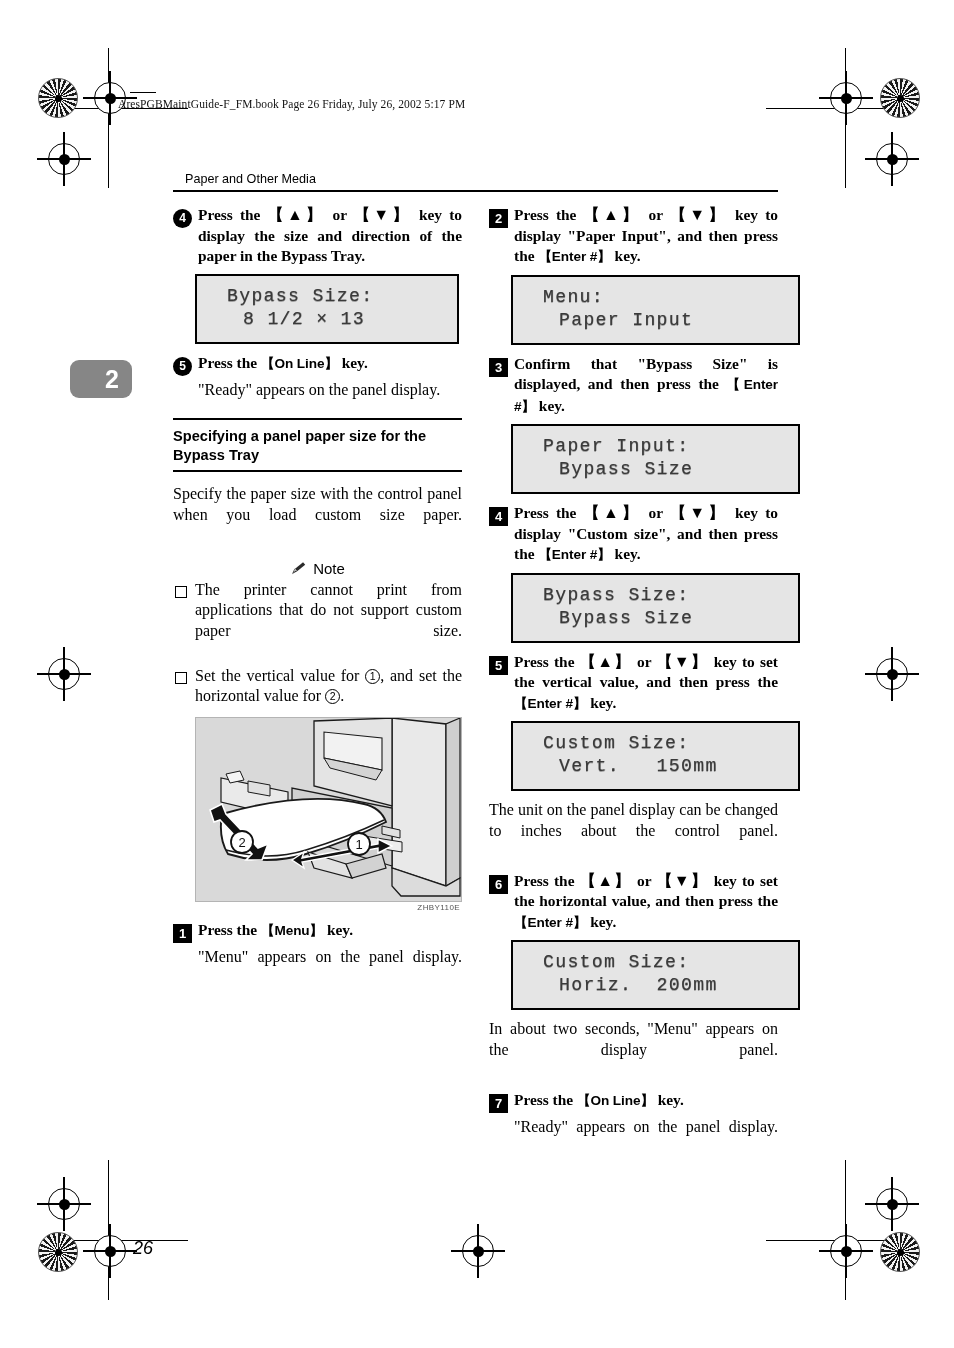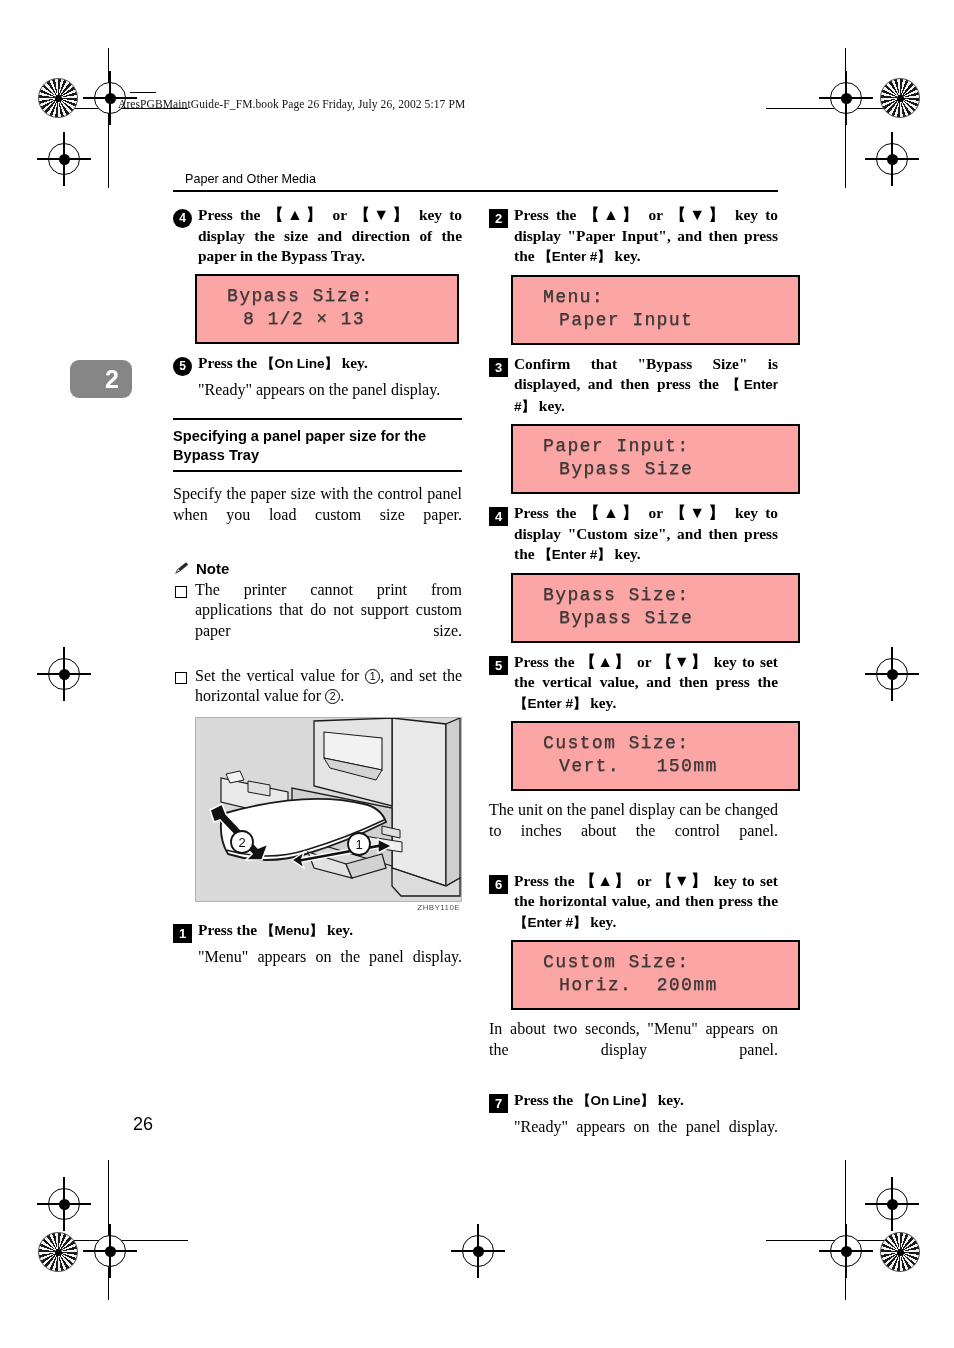--- a/index.html
+++ b/index.html
@@ -53,39 +53,39 @@
   .body-p{font-family:"Liberation Serif",serif;font-size:16px;line-height:20.5px;
           margin:4px 0 9px 25px;text-align:justify;}
   .body-p::after{content:"";display:inline-block;width:100%;}
   .body-p.nofill::after{content:none;}
 
   .key{font-family:"Liberation Sans",sans-serif;font-weight:bold;font-size:13.6px;
        letter-spacing:-0.1px;}
   .brk{font-family:"Liberation Sans",sans-serif;font-weight:bold;font-size:16px;}
 
   
-  .lcd{border:2px solid #000;background:#fca5a5;margin:7px 0 9px 22px;
+  .lcd{border:2px solid #000;background:#e5e5e5;margin:7px 0 9px 22px;
        padding:9px 0 11px 0;box-sizing:border-box;}
   .lcd.l{width:264px;margin-left:22px;}
   .lcd.r{width:289px;margin-left:22px;}
   .lcd div{font-family:"Liberation Mono",monospace;font-size:18px;letter-spacing:1.4px;
            color:#3a3a3a;line-height:23px;white-space:pre;
            text-shadow:0.6px 0 0 rgba(0,0,0,.30), 0 0.6px 0 rgba(0,0,0,.30);}
   .lcd .l1{padding-left:30px;}
   .lcd .l2{padding-left:46px;}
 
   
   .sec-rule-top{height:2px;background:#000;margin:18px 0 0 0;}
   .sec-rule-bot{height:2px;background:#000;margin:5px 0 0 0;}
   .sec-h{font-family:"Liberation Sans",sans-serif;font-weight:bold;font-size:14.6px;
          line-height:19px;margin:7px 0 2px 0;}
 
   
   .note-h{display:flex;align-items:center;margin:14px 0 3px 0;
-          font-family:"Liberation Sans",sans-serif;font-weight:bold;font-size:15px;}
+          font-family:"Liberation Sans",sans-serif;font-weight:normal;font-size:15px;justify-content:center;}
   .pencil{width:17px;height:15px;margin-right:6px;display:inline-block;}
   .note-item{display:flex;margin-bottom:4px;}
   .note-sq{flex:0 0 auto;width:10px;height:10px;border:1.8px solid #000;margin:6px 8px 0 2px;}
   .note-tx{font-family:"Liberation Serif",serif;font-size:16px;line-height:20.5px;
            text-align:justify;}
   .note-tx::after{content:"";display:inline-block;width:100%;}
   .note-tx.nofill::after{content:none;}
   .cnum{display:inline-block;border:1.3px solid #000;border-radius:50%;
         width:13px;height:13px;line-height:12px;text-align:center;font-size:10.5px;
         font-family:"Liberation Sans",sans-serif;vertical-align:1px;}
@@ -313,13 +313,13 @@
   <div class="body-p" style="margin-left:0;">In about two seconds, "Menu" appears on the display panel.</div>
 
   <div class="step">
     <div class="badge">7</div>
     <div class="steptext"><span>Press the </span><span class="key">【On Line】</span><span> key.</span></div>
   </div>
 
   <div class="body-p">"Ready" appears on the panel display.</div>
 </div>
 
-<div class="pagenum" style="left:133px;top:1114px;">26</div>
+<div class="pagenum" style="left:133px;top:1238px;font-style:italic;">26</div>
 
 </body></html>

